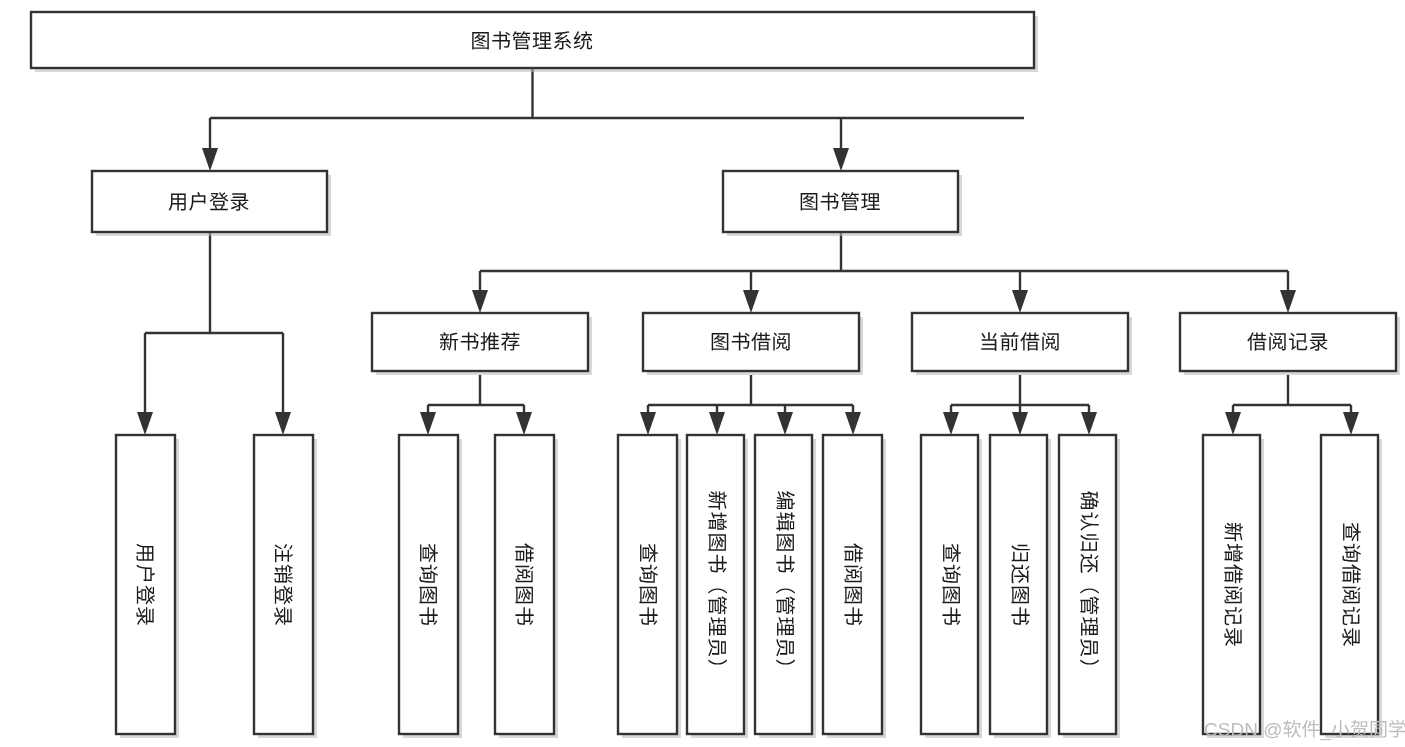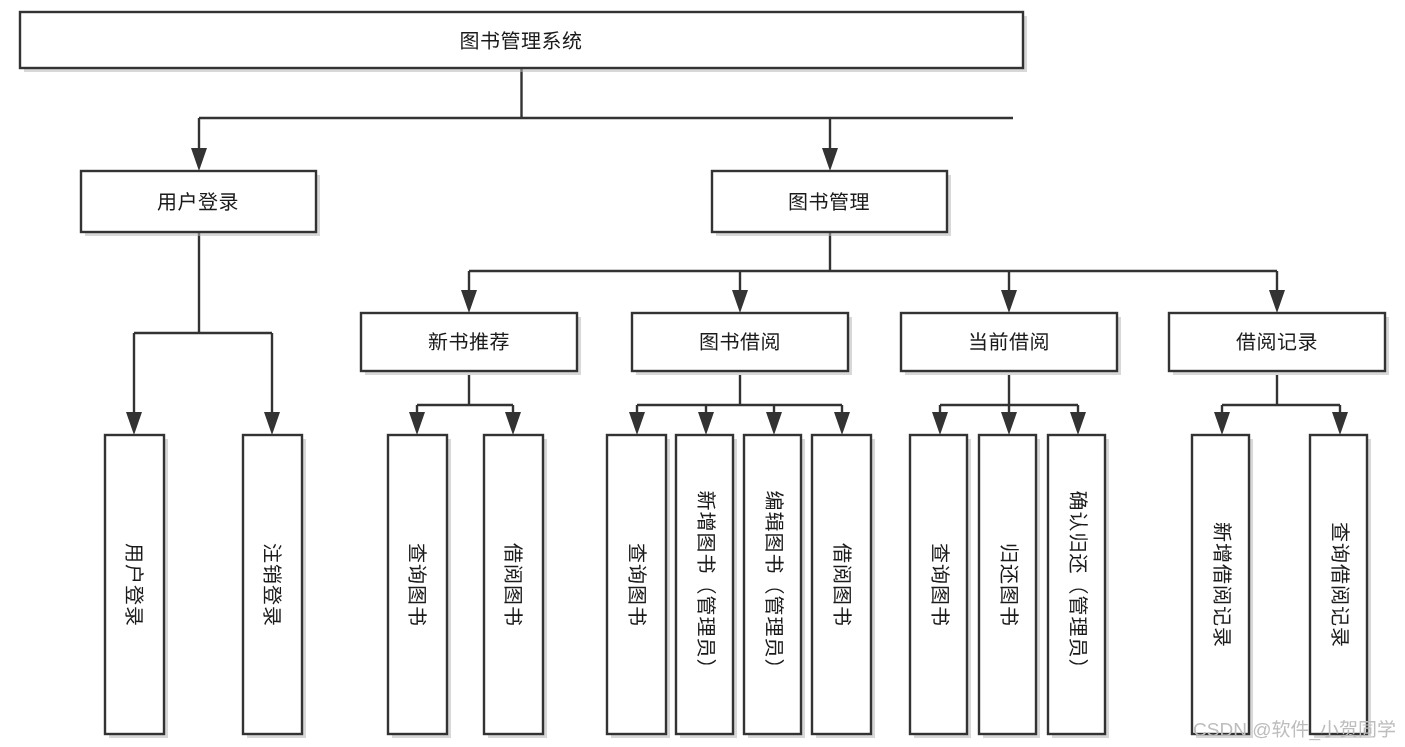--- a/index.html
+++ b/index.html
@@ -10,21 +10,21 @@
   }
   body {
     width: 1405px;
     height: 747px;
     position: relative;
     overflow: hidden;
     font-family: "Liberation Sans", "DejaVu Sans", sans-serif;
   }
   #diagram-root {
     position: absolute;
-    left: 0;
+    left: 11px;
     top: 0;
     width: 1314px;
     height: 747px;
   }
   svg.diagram-canvas {
     display: block;
     width: 1405px;
     height: 747px;
   }
   .node-box {

